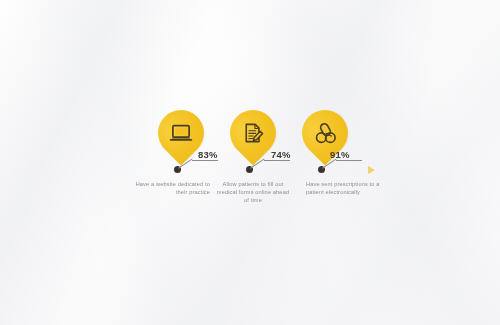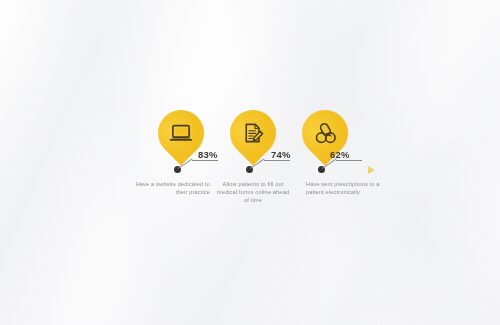--- a/index.html
+++ b/index.html
@@ -208,17 +208,17 @@
             <circle cx="10.6" cy="21.3" r="6.1"></circle>
             <circle cx="22.2" cy="21.3" r="6.1"></circle>
             <path d="M16.3 15.6l7.6 3.9" stroke-width="1.6"></path>
           </g>
         </svg>
       </div>
     </div>
     <div class="timeline-dot" style="left:318px; top:166px;"></div>
     <div class="leader" style="left:322px; top:168px; width:17px; transform: rotate(-34deg);"></div>
     <div class="leader-underline" style="left:336px; top:160px;"></div>
-    <div class="pct" style="left:330px; top:149px;">62%</div>
+    <div class="pct" style="left:330px; top:149px;">91%</div>
     <div class="caption left" style="left:306px; top:180px;">Have sent prescriptions to a patient electronically</div>
   </div>
 
 </div>
 
 </body></html>

